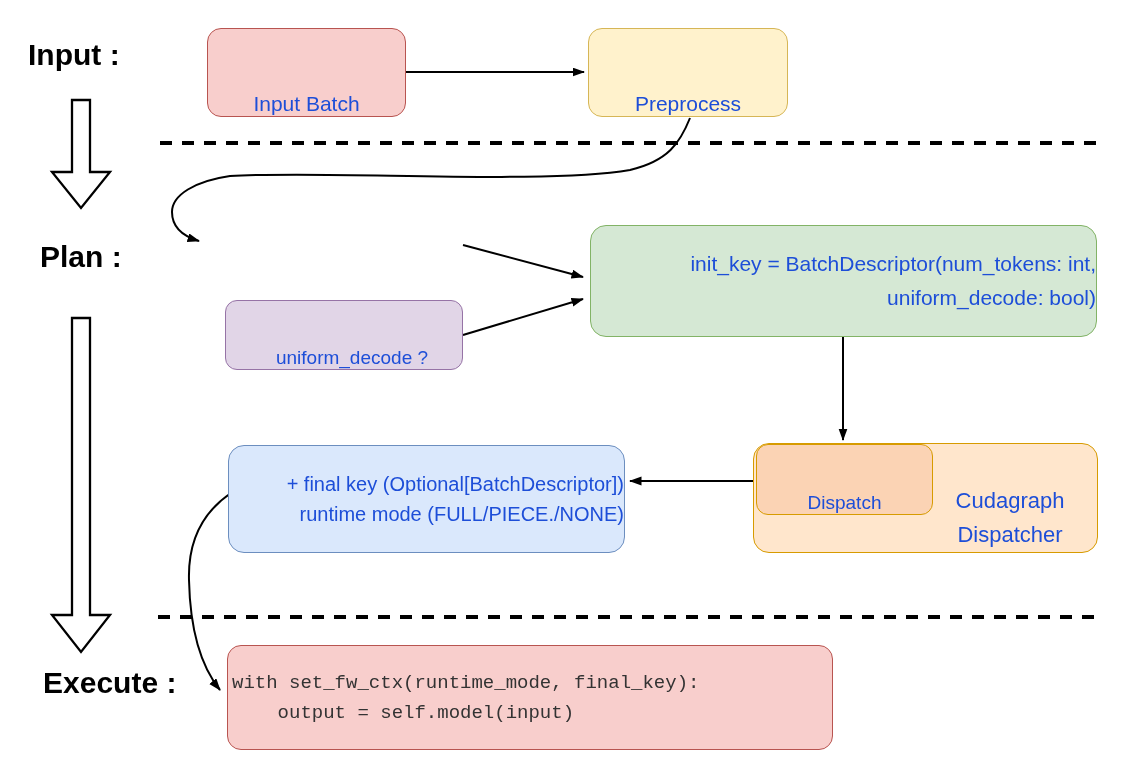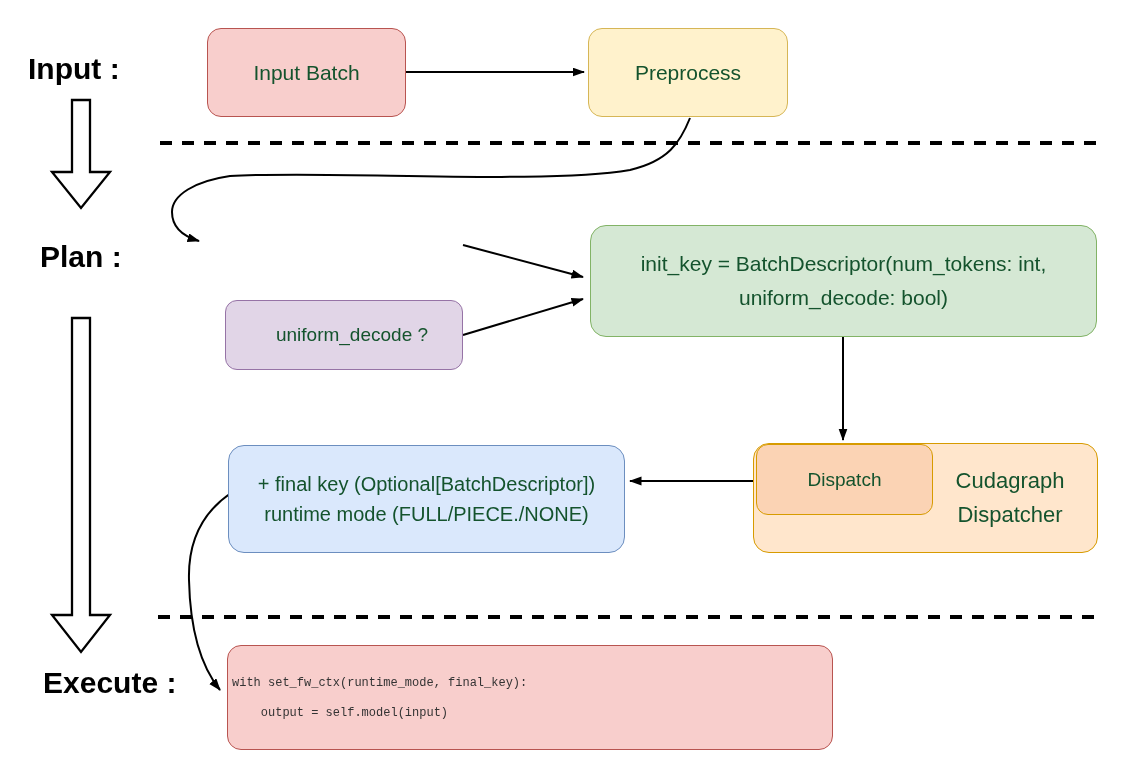--- a/index.html
+++ b/index.html
@@ -11,22 +11,22 @@
     --orange-fill:#ffe6cc; --orange-stroke:#d79b00;
     --dispatch-fill:#fbd3b4;
     --line-color:#000000;
   }
   *{box-sizing:border-box; margin:0; padding:0;}
   html,body{width:1142px; height:770px; background:#ffffff; overflow:hidden;
     font-family:"Liberation Sans", sans-serif;}
   .canvas{position:relative; width:1142px; height:770px;}
   svg.wires{position:absolute; left:0; top:0; width:1142px; height:770px; pointer-events:none;}
   .node{
-    position:absolute; display:flex; align-items:center; justify-content:center;
-    text-align:center; color:#14532d; border-style:solid; border-width:1.5px;
+    position:absolute; display:flex; align-items:flex-end; justify-content:center;
+    text-align:center; color:#1d4ed8; border-style:solid; border-width:1.5px;
   }
   .stage-label{
     position:absolute; font-weight:bold; font-size:30px; color:#000; white-space:nowrap;
   }
   .node-input-batch{
     left:207px; top:28px; width:199px; height:89px;
     background:var(--red-fill); border-color:var(--red-stroke);
     border-radius:14px; font-size:21px;
   }
   .node-preprocess{
@@ -67,26 +67,26 @@
   .node-runtime{
     left:228px; top:445px; width:397px; height:108px;
     background:var(--blue-fill); border-color:var(--blue-stroke);
     border-radius:16px; font-size:20px; line-height:30px;
     flex-direction:column;
   }
   .node-execute{
     left:227px; top:645px; width:606px; height:105px;
     background:var(--red-fill); border-color:var(--red-stroke);
     border-radius:14px;
-    font-family:"Liberation Mono", monospace; font-size:12px; line-height:30px;
+    font-family:"Liberation Mono", monospace; font-size:19px; line-height:30px;
     color:#333; flex-direction:column; align-items:flex-start;
     justify-content:center; padding-left:4px; text-align:left;
   }
   .pre{white-space:pre;}
-  .label-input{left:28px; top:52px;}
+  .label-input{left:28px; top:38px;}
   .label-plan{left:40px; top:240px;}
   .label-execute{left:24px; top:666px;margin-left:19px;}
 </style>
 </head>
 <body>
 
 <div class="canvas">
 
   <svg class="wires" viewBox="0 0 1142 770">
     <defs>

